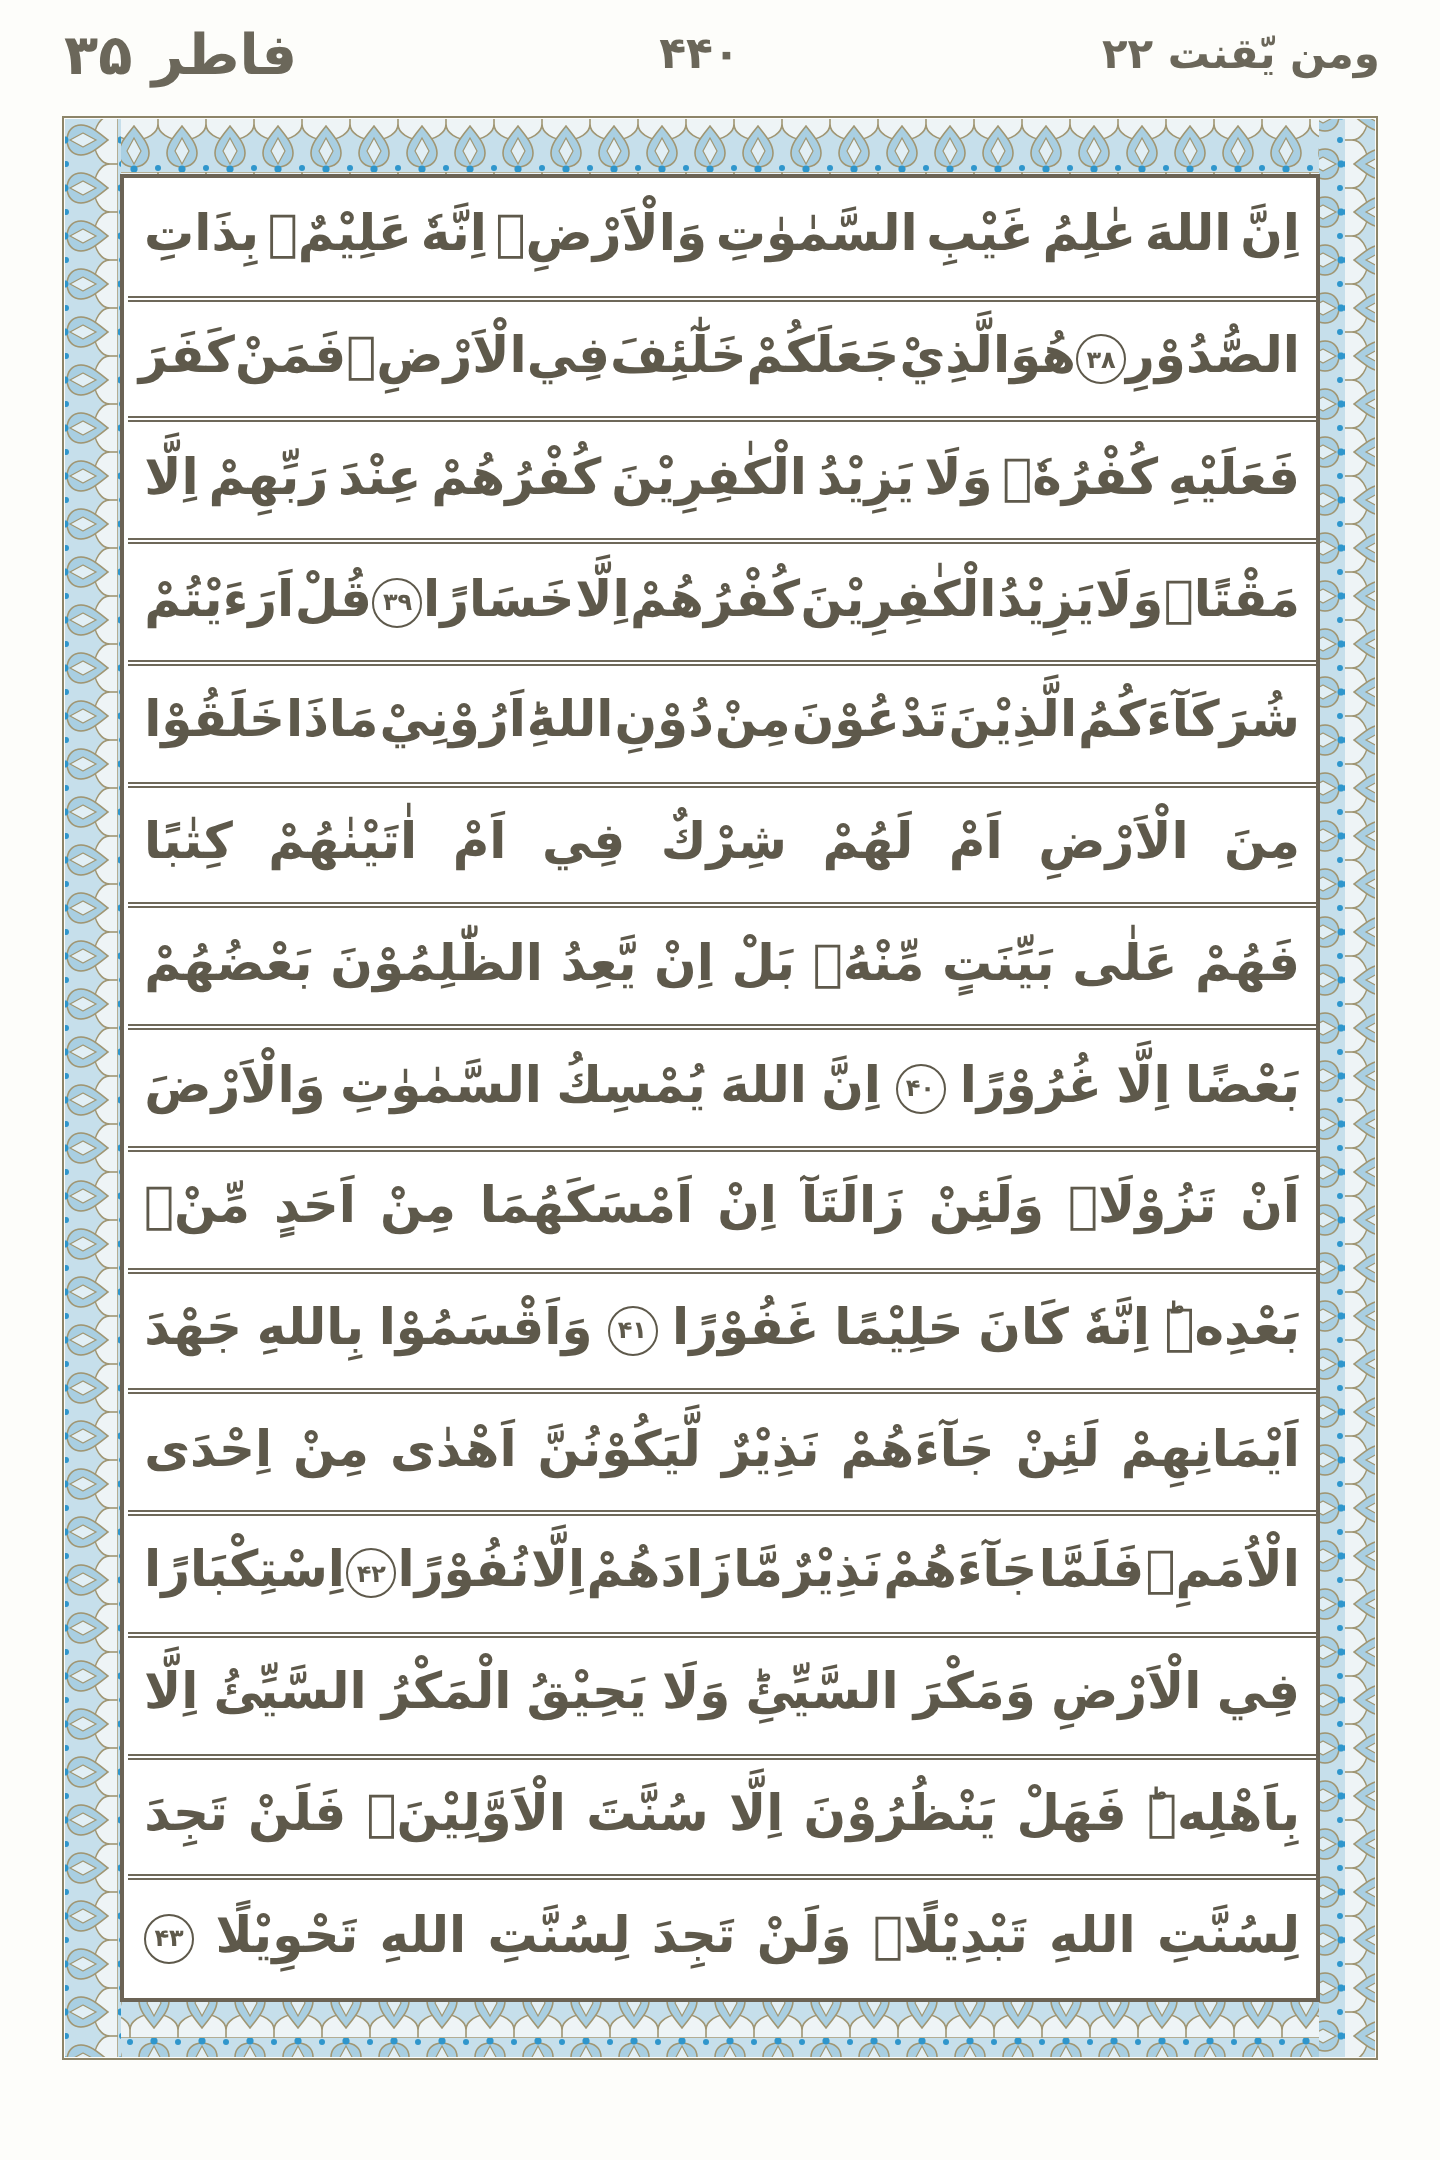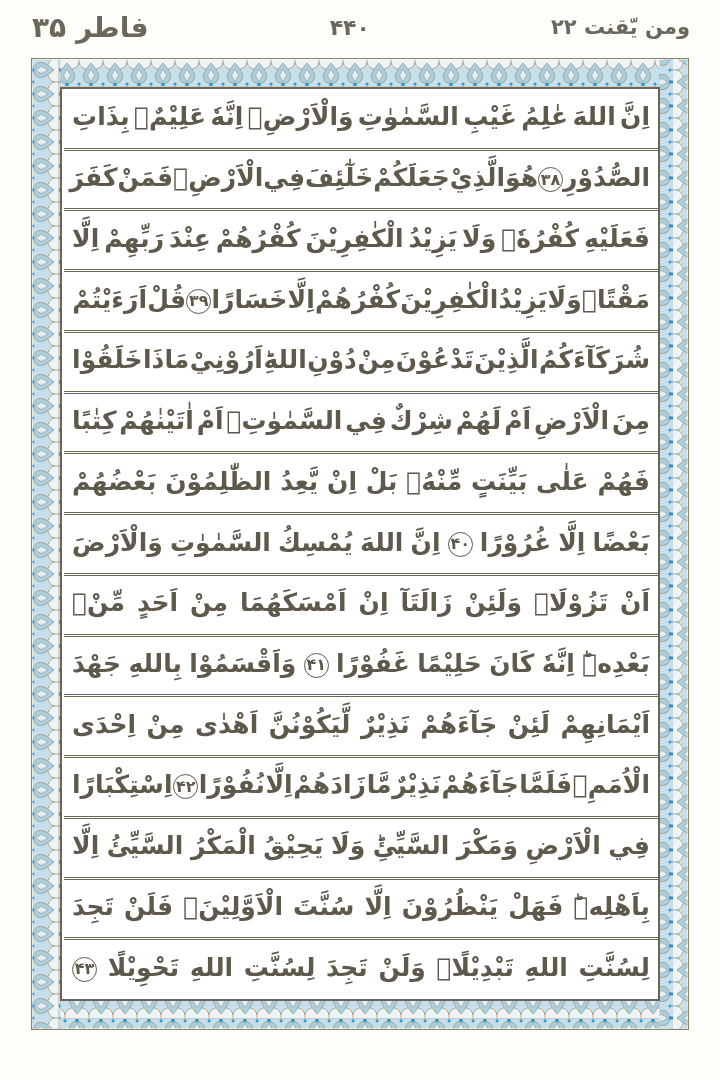--- a/index.html
+++ b/index.html
@@ -50,21 +50,21 @@
     font-weight: bold;
     line-height: 1;
     padding-bottom: 4px;
   }
   .ayah-marker {
     flex: 0 0 auto;
     width: 23px; height: 23px;
     border: 1.7px solid #5e594b;
     border-radius: 50%;
     display: flex; align-items: center; justify-content: center;
-    font-size: 16px; font-weight: bold;
+    font-size: 12px; font-weight: bold;
     line-height: 1;
   }
 
   
   .footer {
     position: absolute; left: 0; right: 0; top: 1036px; height: 40px;
     display: flex; justify-content: center; align-items: center;
     color: #6b675a; font-size: 22px; font-weight: bold; margin-top: 36px;
   }
 </style>
@@ -168,21 +168,20 @@
         <span class="word">مَاذَا</span>
         <span class="word">خَلَقُوْا</span>
       </div>
       <div class="line" dir="rtl">
         <span class="word">مِنَ</span>
         <span class="word">الْاَرْضِ</span>
         <span class="word">اَمْ</span>
         <span class="word">لَهُمْ</span>
         <span class="word">شِرْكٌ</span>
         <span class="word">فِي</span>
-        <span class="word">السَّمٰوٰتِۚ</span>
         <span class="word">اَمْ</span>
         <span class="word">اٰتَيْنٰهُمْ</span>
         <span class="word">كِتٰبًا</span>
       </div>
       <div class="line" dir="rtl">
         <span class="word">فَهُمْ</span>
         <span class="word">عَلٰى</span>
         <span class="word">بَيِّنَتٍ</span>
         <span class="word">مِّنْهُۚ</span>
         <span class="word">بَلْ</span>

